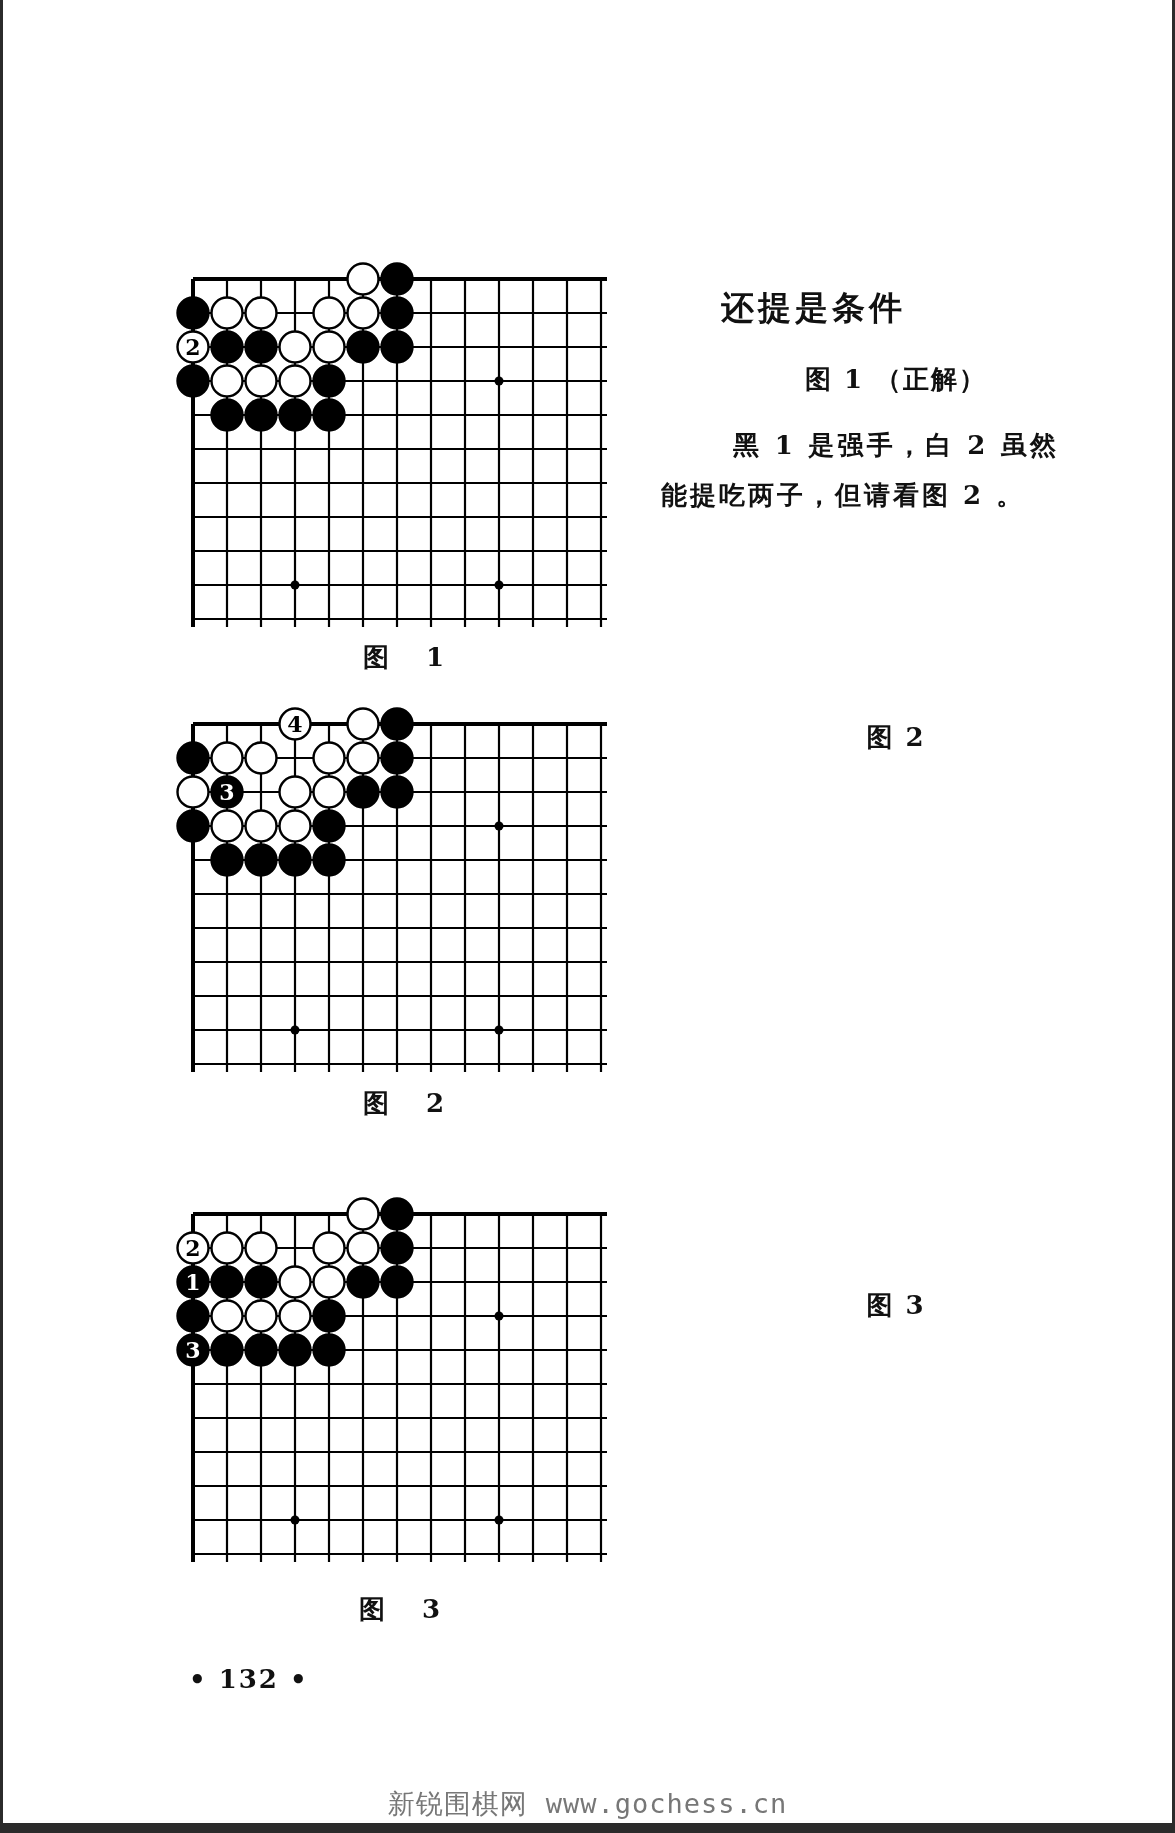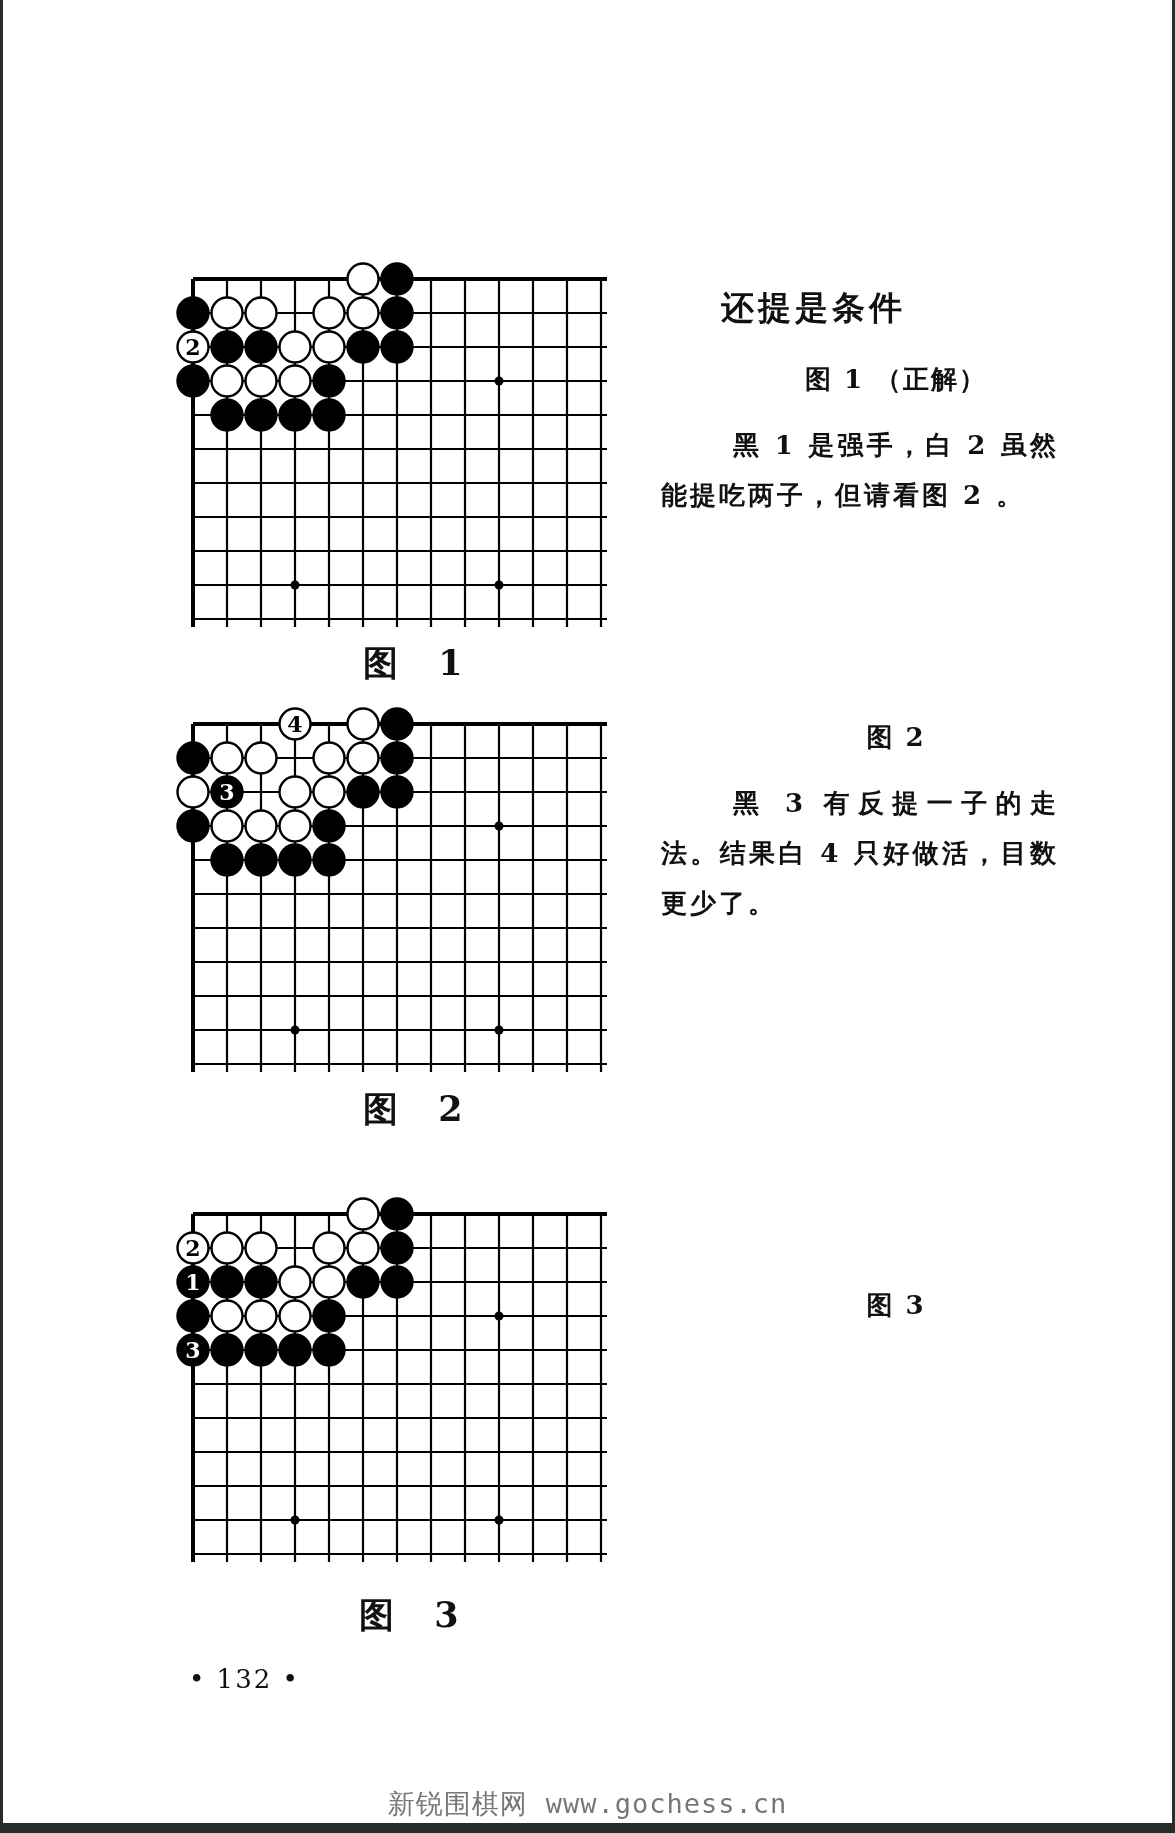--- a/index.html
+++ b/index.html
@@ -16,21 +16,21 @@
     left: 3px; top: 0;
     width: 1169px; height: 1823px;
     background: #ffffff;
   }
   .board {
     position: absolute;
   }
   .board svg { display: block; overflow: visible; }
   .caption {
     position: absolute;
-    font-size: 35px;
+    font-size: 26px;
     font-weight: bold;
     letter-spacing: 14px;
     white-space: nowrap;
   }
   .text-block {
     position: absolute;
     left: 642px;
     width: 430px;
     font-size: 26px;
     font-weight: bold;
@@ -52,21 +52,21 @@
   .text-block p {
     margin: 16px;
     text-indent: 72px;
     letter-spacing: 3px;
     text-align: justify;
   }
   .page-num {
     position: absolute;
     left: 186px; top: 1664px;
     font-size: 26px;
-    font-weight: normal;
+    font-weight: bold;
     letter-spacing: 2px;
   }
   .footer {
     position: absolute;
     left: 0; top: 1786px;
     width: 1175px;
     text-align: center;
     font-family: "DejaVu Sans Mono", "Liberation Mono", monospace;
     font-size: 27px;
     color: #777;
@@ -407,21 +407,20 @@
   <div class="caption" style="left:356px; top:1592px;">图 3</div>
 
   <div class="text-block" style="top:282px;">
     <div class="title">还提是条件</div>
     <div class="sub">图 1 （正解）</div>
     <p>黑 1 是强手，白 2 虽然能提吃两子，但请看图 2 。</p>
   </div>
 
   <div class="text-block" style="top:712px;">
     <div class="sub">图 2</div>
-    <p>黑 3 有反提一子的走法。结果白 4 只好做活，目数更少了。</p>
   </div>
 
   <div class="text-block" style="top:1280px;">
     <div class="sub">图 3</div>
   </div>
 
   <div class="page-num">• 132 •</div>
 </div>
 
 <div class="footer">

